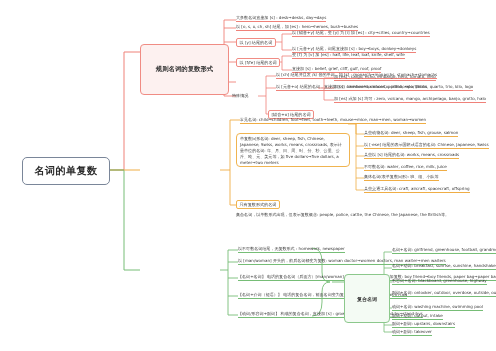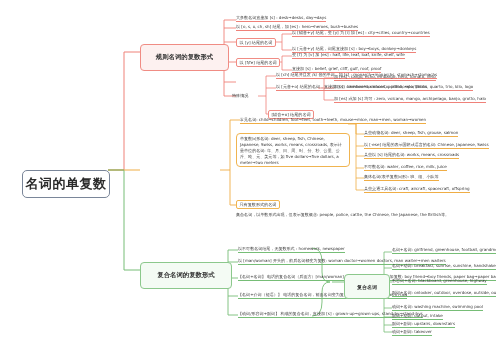--- a/index.html
+++ b/index.html
@@ -12,31 +12,31 @@
   #canvas{position:absolute;inset:0;}
   svg.wires{position:absolute;left:0;top:0;width:496px;height:351px;pointer-events:none;}
 
   
   .root{
     position:absolute;left:22px;top:157px;
     width:86px;height:26px;
     border:1.2px solid #7a8699;border-radius:5px;
     background:#fff;
     display:flex;align-items:center;justify-content:center;
-    font-size:13px;font-weight:bold;color:#2b2b2b;letter-spacing:.5px;margin-top:13px;
+    font-size:10px;font-weight:bold;color:#2b2b2b;letter-spacing:.5px;
   }
 
   
   .branch{
     position:absolute;
     height:17px;
     border-radius:4px;
     display:flex;align-items:center;justify-content:center;
     font-size:6.4px;font-weight:bold;color:#333;
-    white-space:nowrap;padding:4px 6px;
+    white-space:nowrap;padding:16px 6px;
   }
   .b-red{border:1px solid #f08c84;background:#fdf1f0;}
   .b-org{border:1px solid #f0b450;background:#fffaf0;}
   .b-grn{border:1px solid #8cc88c;background:#f4fbf4;}
 
   
   .sublabel{
     position:absolute;
     font-size:4.1px;color:#3a3a3a;white-space:nowrap;
     line-height:1.25;
@@ -155,23 +155,20 @@
   <div class="row u-org cjk" style="left:364px;top:130px;">某些动物名词: deer, sheep, fish, grouse, salmon</div>
   <div class="row u-org cjk" style="left:364px;top:142px;">以 [-ese] 结尾的表示国籍或语言的名词: Chinese, Japanese, Swiss</div>
   <div class="row u-org cjk" style="left:364px;top:152px;">某些以 [s] 结尾的名词: works, means, crossroads</div>
   <div class="row u-org cjk" style="left:364px;top:164px;">不可数名词: water, coffee, rice, milk, juice</div>
   <div class="row u-org cjk" style="left:364px;top:174px;">集体名词(表单复数同形): 班、组、小队等</div>
   <div class="row u-org cjk" style="left:364px;top:186px;">某些交通工具名词: craft, aircraft, spacecraft, offspring</div>
 
   <div class="sublabel boxed box-org cjk" style="left:236px;top:200px;">只有复数形式的名词</div>
   <div class="row cjk" style="left:236px;top:212px;">集合名词，以单数形式出现，但表示复数概念: people, police, cattle, the Chinese, the Japanese, the British等。</div>
 
-  <div class="branch b-grn cjk" style="left:140px;top:262px;width:78px;">
-    <span>复合名词的复数形式</span>
-  </div>
 
   <div class="row u-grn cjk" style="left:238px;top:246px;">以不可数名词结尾，无复数形式 : homework, newspaper</div>
   <div class="row u-grn cjk" style="left:238px;top:258px;">以 [man/woman] 开头的，前后名词都变为复数: woman doctor→women doctors, man waiter→men waiters</div>
   <div class="row u-grn cjk" style="left:238px;top:274px;">【名词+名词】 电话的复合名词（后面方）[man/woman] 的复数，在后面的名词上加复数: boy friend→boy friends, paper bag→paper bags</div>
   <div class="row u-grn cjk" style="left:238px;top:292px;">【名词+介词（短语）】 电话的复合名词，前面名词变为复数: father-in-law→fathers-in-law</div>
   <div class="row u-grn cjk" style="left:238px;top:311px;">【动词/形容词+副词】 构成的复合名词，直接加 [s] : grown-up→grown-ups, stand-by→stand-bys</div>
 
   <div class="branch b-grn cjk" style="left:344px;top:274px;width:32px;height:15px;font-size:5px;">
     <span>复合名词</span>
   </div>

